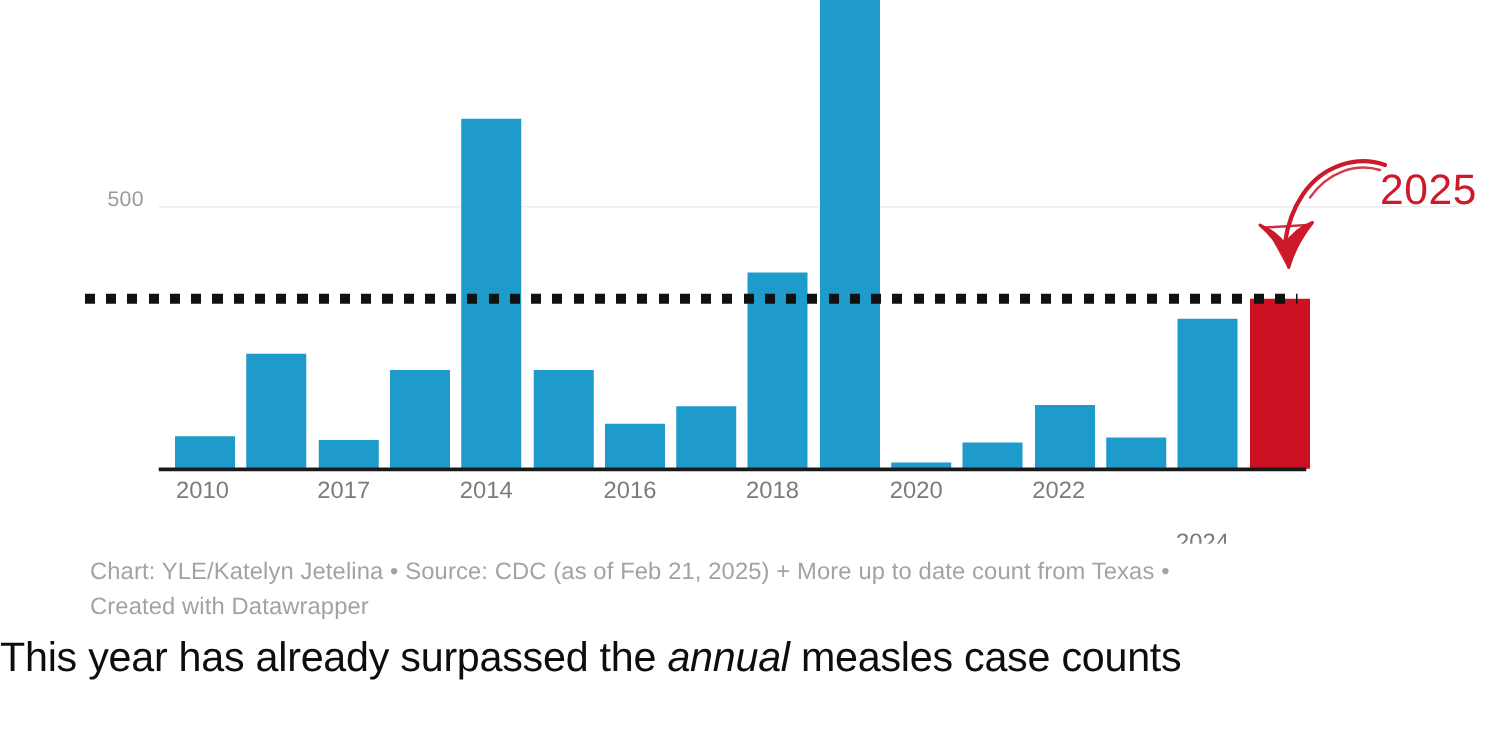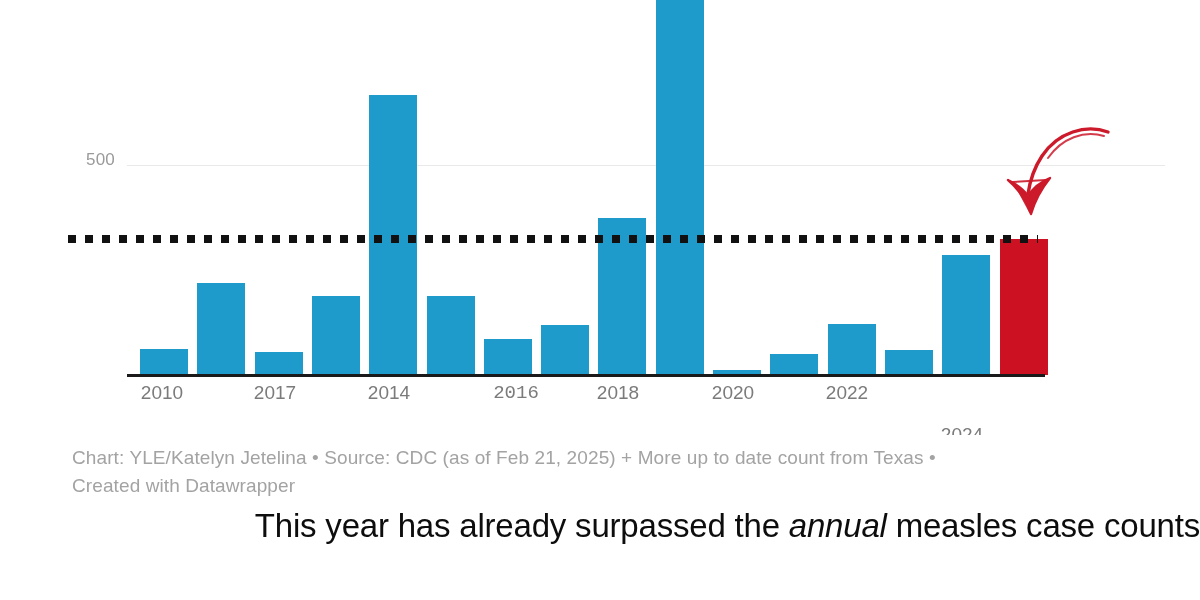--- a/index.html
+++ b/index.html
@@ -114,21 +114,21 @@
     color: #a3a3a3;
     letter-spacing: 0.1px;
   }
 
   
   #caption {
     position: absolute;
     left: 0;
     top: 505px;
     width: 1200px;
-    text-align: right;
+    text-align: left;
     color: #0d0d0d;
     font-size: 33px;
     line-height: 1.27;
     letter-spacing: -0.2px;
   }
   #caption .ital { font-style: italic; }
   .cap-line { display: block; white-space: nowrap; }
 </style>
 </head>
 <body>
@@ -160,36 +160,37 @@
       </div>
 
     <div id="baseline"></div>
 
     <div id="threshold-line" style="top: 234.92px;"></div>
 
     <div id="xlabels-container">
         <div class="xlabel" style="left: 162px;">2010</div>
         <div class="xlabel" style="left: 275px;">2017</div>
         <div class="xlabel" style="left: 389px;">2014</div>
-        <div class="xlabel" style="left: 516px; font-family: Liberation Mono, monospace;">2016</div>
+        <div class="xlabel" style="left: 504px;">2016</div>
         <div class="xlabel" style="left: 618px;">2018</div>
         <div class="xlabel" style="left: 733px;">2020</div>
         <div class="xlabel" style="left: 847px;">2022</div>
         <div class="xlabel" style="left: 962px; margin-top: 42px;">2024</div>
       </div>
 
     <svg id="arrow-2025" viewBox="0 0 130 110">
       <path d="M118 14 C 96 6, 68 14, 52 38 C 44 50, 40 62, 38 76" fill="none" stroke="#cc1a2b" stroke-width="3.4" stroke-linecap="round"></path>
       <path d="M114 18 C 94 12, 72 20, 58 40" fill="none" stroke="#cc1a2b" stroke-width="2" stroke-linecap="round" opacity="0.85"></path>
       <path d="M18 62 C 26 66, 33 70, 38 78 C 43 70, 50 64, 60 60
                C 52 70, 45 82, 41 96 C 38 86, 30 72, 18 62 Z" fill="#cc1a2b" stroke="#cc1a2b" stroke-width="2.4" stroke-linejoin="round"></path>
       <path d="M22 64 L 56 62" stroke="#cc1a2b" stroke-width="2" stroke-linecap="round" opacity="0.9"></path>
       <path d="M26 68 L 40 94" stroke="#cc1a2b" stroke-width="2" stroke-linecap="round" opacity="0.9"></path>
     </svg>
 
+    <div id="annotation-2025">2025</div>
 
   </div>
 </div>
 
 <div id="credit">Chart: YLE/Katelyn Jetelina • Source: CDC (as of Feb 21, 2025) + More up to date count from Texas • Created with Datawrapper</div>
 
 <div id="caption">
   <span class="cap-line"><span>This year has already surpassed the </span><span class="ital">annual</span><span> measles case counts</span></span>
 </div>
 

